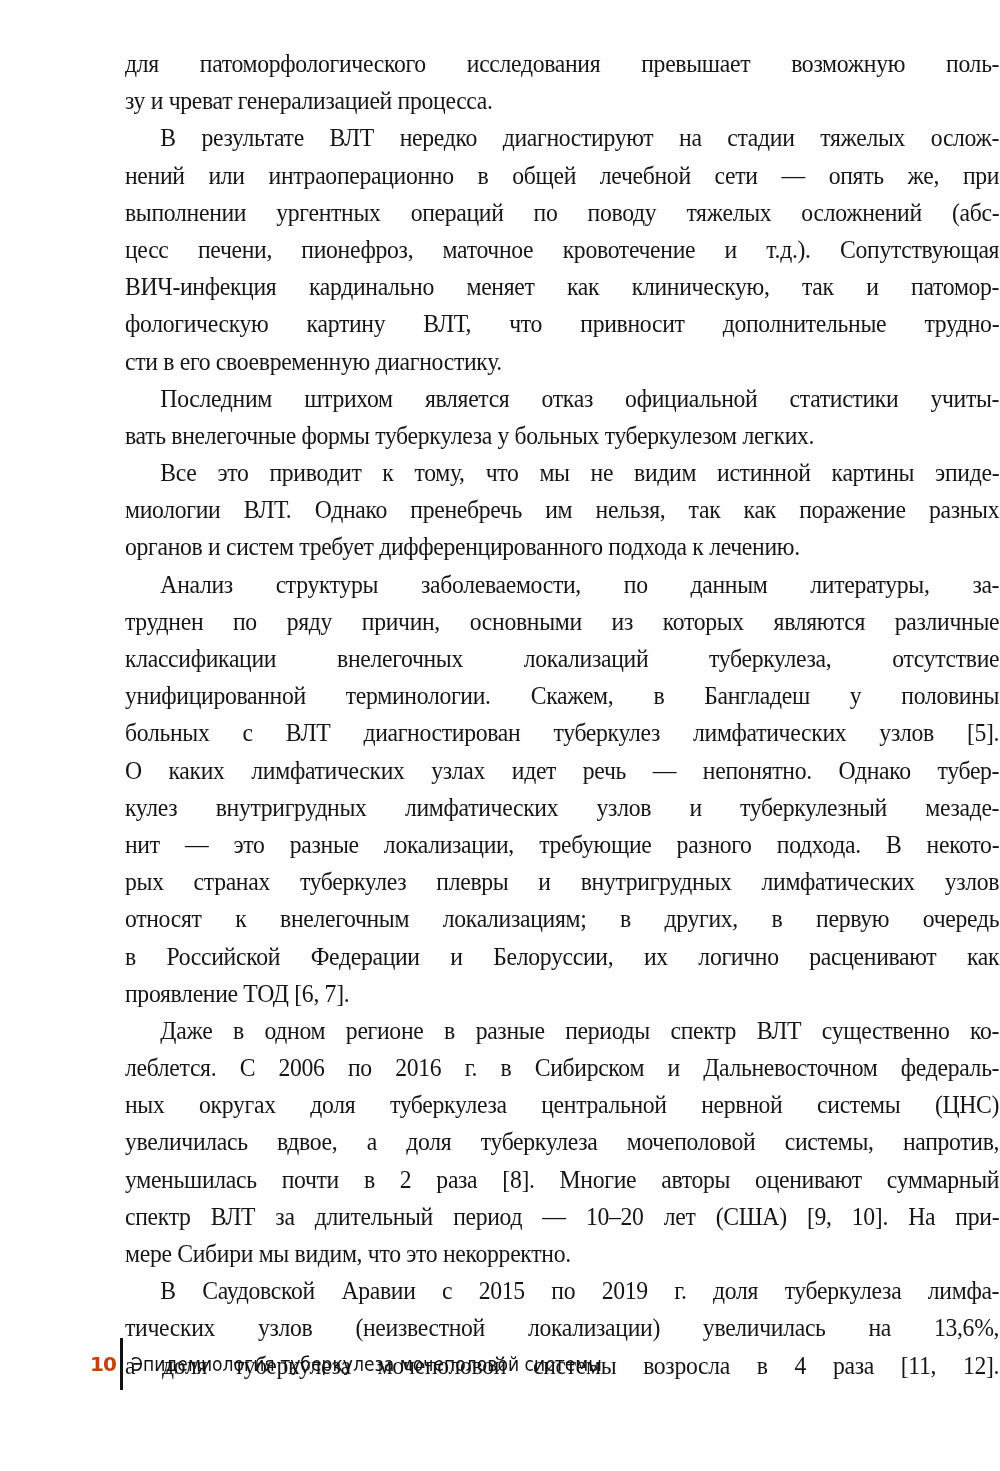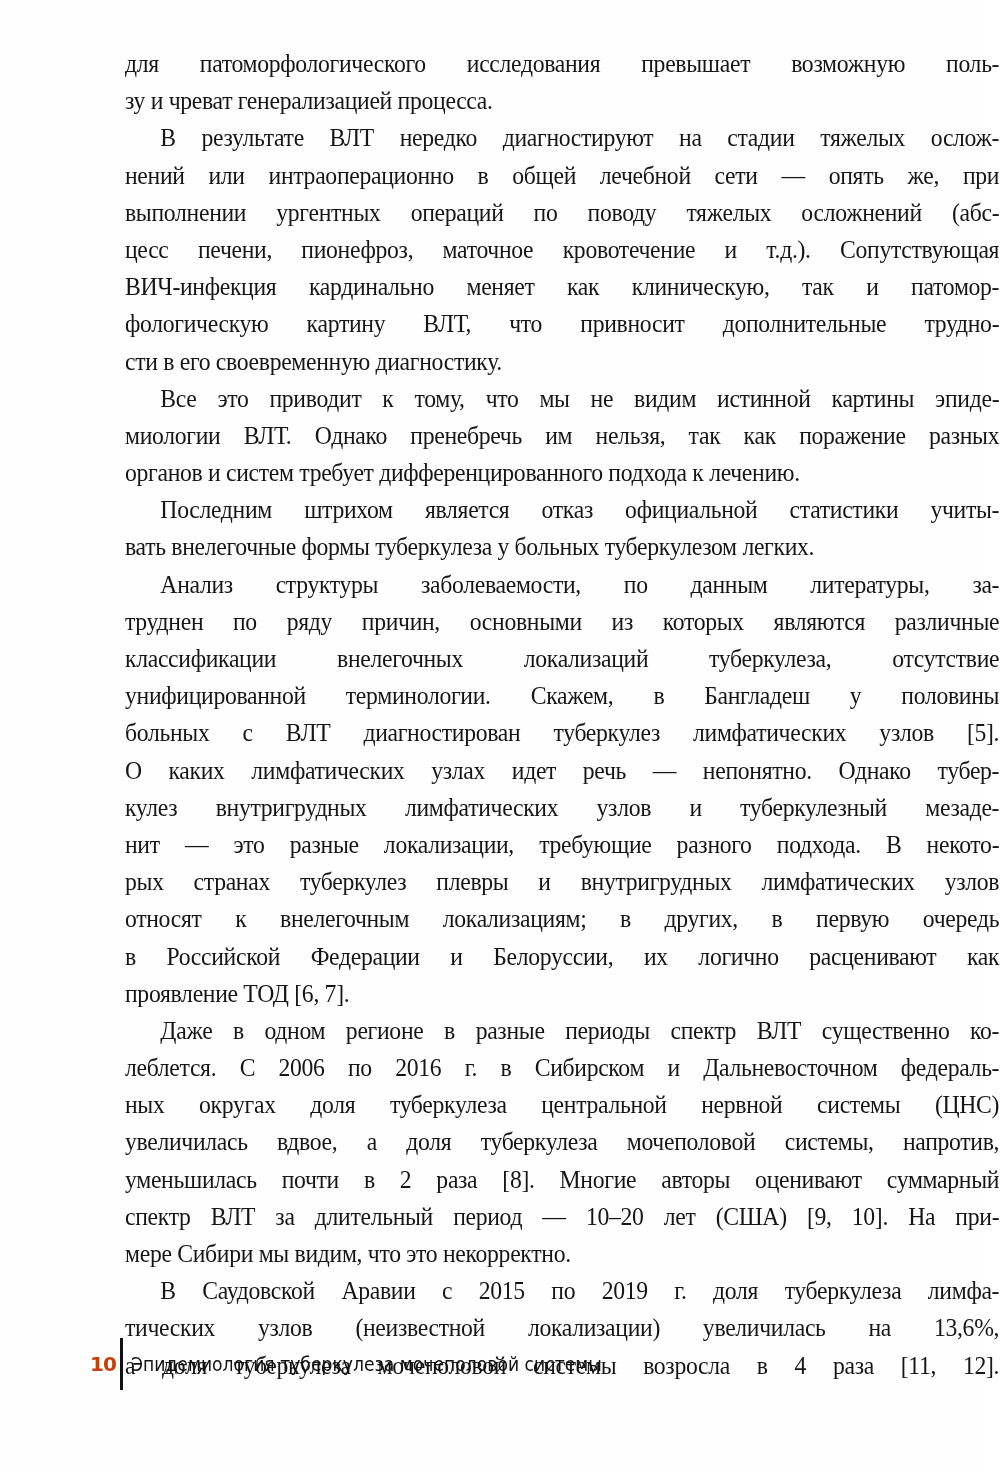--- a/index.html
+++ b/index.html
@@ -91,27 +91,27 @@
       <div class="paragraph">
         <span class="line indent">В результате ВЛТ нередко диагностируют на стадии тяжелых ослож-</span>
         <span class="line">нений или интраоперационно в общей лечебной сети — опять же, при</span>
         <span class="line">выполнении ургентных операций по поводу тяжелых осложнений (абс-</span>
         <span class="line">цесс печени, пионефроз, маточное кровотечение и т.д.). Сопутствующая</span>
         <span class="line">ВИЧ-инфекция кардинально меняет как клиническую, так и патомор-</span>
         <span class="line">фологическую картину ВЛТ, что привносит дополнительные трудно-</span>
         <span class="line last">сти в его своевременную диагностику.</span>
       </div>
       <div class="paragraph">
+        <span class="line indent">Последним штрихом является отказ официальной статистики учиты-</span>
+        <span class="line last">вать внелегочные формы туберкулеза у больных туберкулезом легких.</span>
+      </div>
+      <div class="paragraph">
         <span class="line indent">Все это приводит к тому, что мы не видим истинной картины эпиде-</span>
         <span class="line">миологии ВЛТ. Однако пренебречь им нельзя, так как поражение разных</span>
         <span class="line last">органов и систем требует дифференцированного подхода к лечению.</span>
-      </div>
-      <div class="paragraph">
-        <span class="line indent">Последним штрихом является отказ официальной статистики учиты-</span>
-        <span class="line last">вать внелегочные формы туберкулеза у больных туберкулезом легких.</span>
       </div>
       <div class="paragraph">
         <span class="line indent">Анализ структуры заболеваемости, по данным литературы, за-</span>
         <span class="line">труднен по ряду причин, основными из которых являются различные</span>
         <span class="line">классификации внелегочных локализаций туберкулеза, отсутствие</span>
         <span class="line">унифицированной терминологии. Скажем, в Бангладеш у половины</span>
         <span class="line">больных с ВЛТ диагностирован туберкулез лимфатических узлов [5].</span>
         <span class="line">О каких лимфатических узлах идет речь — непонятно. Однако тубер-</span>
         <span class="line">кулез внутригрудных лимфатических узлов и туберкулезный мезаде-</span>
         <span class="line">нит — это разные локализации, требующие разного подхода. В некото-</span>

